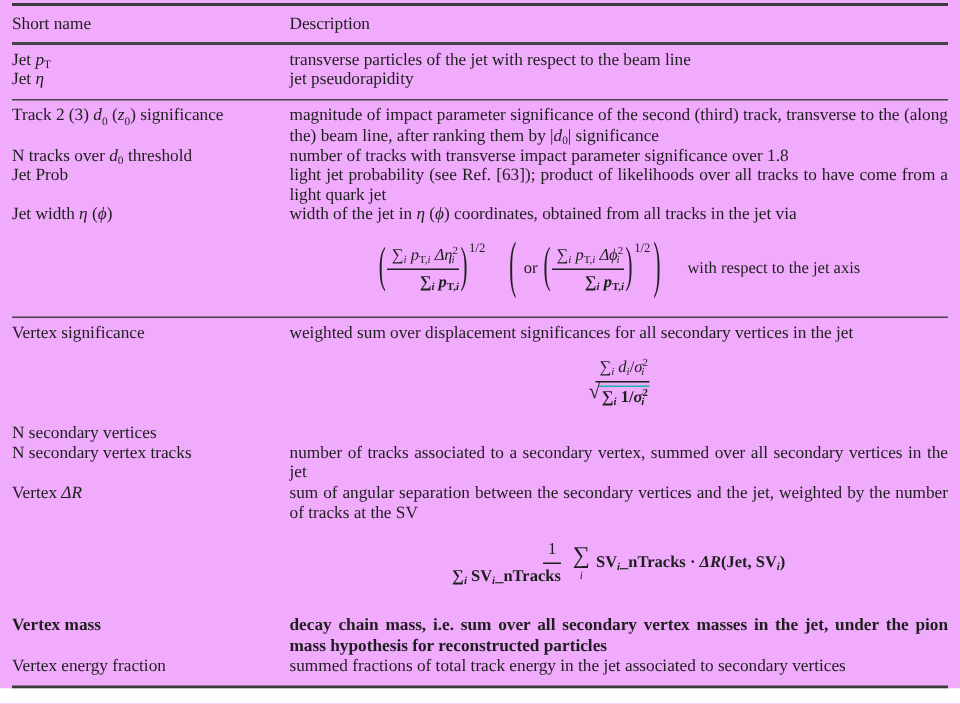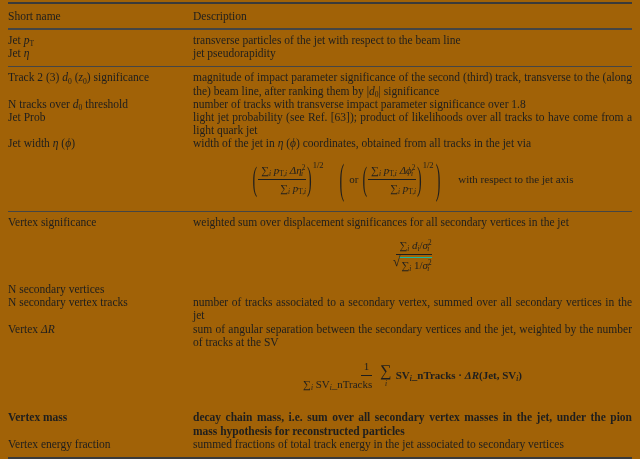--- a/index.html
+++ b/index.html
@@ -4,21 +4,21 @@
 <style>
   html, body { margin: 0; padding: 0; background: #ffffff; }
   .page {
     width: 640px;
     box-sizing: border-box;
     padding: 2px 8px 0 8px;
     font-family: "Liberation Serif", "DejaVu Serif", serif;
     font-size: 11.5px;
     line-height: 13.2px;
     color: #1e1e1e;
-    background: #a16207;
+    background: #f0abfc;
   }
   .rule { height: 2px; background: #3a3a3a; }
   .rule.thin { height: 1.4px; background: #454545; }
   .trow { display: grid; grid-template-columns: 185px 1fr; align-items: start; }
   .cell.name { padding-right: 8px; }
   .cell.desc { text-align: justify; }
   .hdr-row { padding: 6px 0 5px 0; }
   .section { padding: 4px 0 6px 0; }
   .gap-top { margin-top: 8px; font-weight: bold; }
   i { font-style: italic; }
@@ -32,21 +32,21 @@
     display: flex;
     justify-content: center;
     align-items: center;
     font-size: 11px;
   }
   .f-jetwidth { margin: 13px 0 10px 0; }
   .f-vtxsig  { margin: 9px 0 11px 0; }
   .f-vtxdr   { margin: 11px 0 12px 0; }
   .frac { display: inline-flex; flex-direction: column; align-items: flex-end; text-align: center; }
   .fnum { padding: 0 3px 2px 3px; border-bottom: 1px solid #1e1e1e; white-space: nowrap; }
-  .fden { padding-top: 2px; white-space: nowrap; }
+  .fden { padding-top: 2px; white-space: nowrap; font-weight: bold; }
   .bp {
     display: inline-block;
     transform: scaleY(2.35);
     transform-origin: 50% 50%;
     font-size: 14px;
     font-weight: 300;
     margin: 0 1px;
   }
   .bp.xl { transform: scaleY(3.0); margin: 0 2px; }
   .fexp { font-size: 8.5px; position: relative; top: -14px; line-height: 0; }

